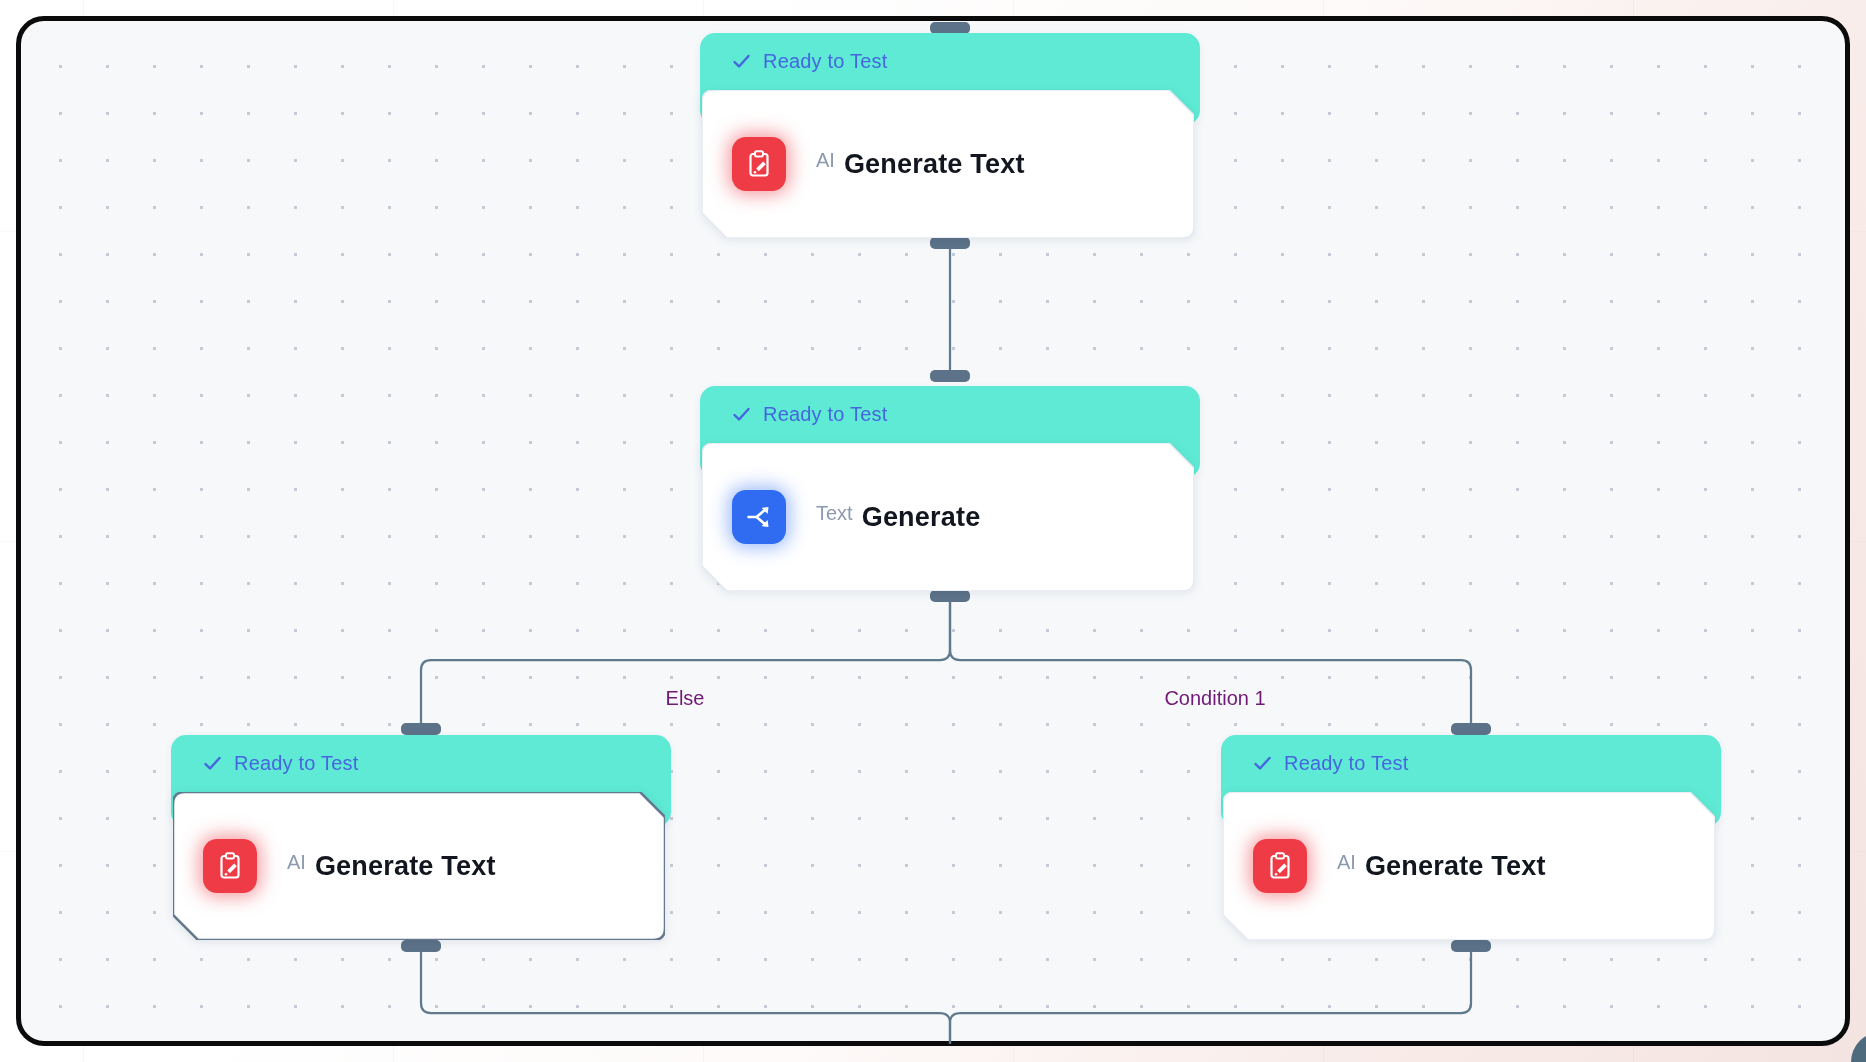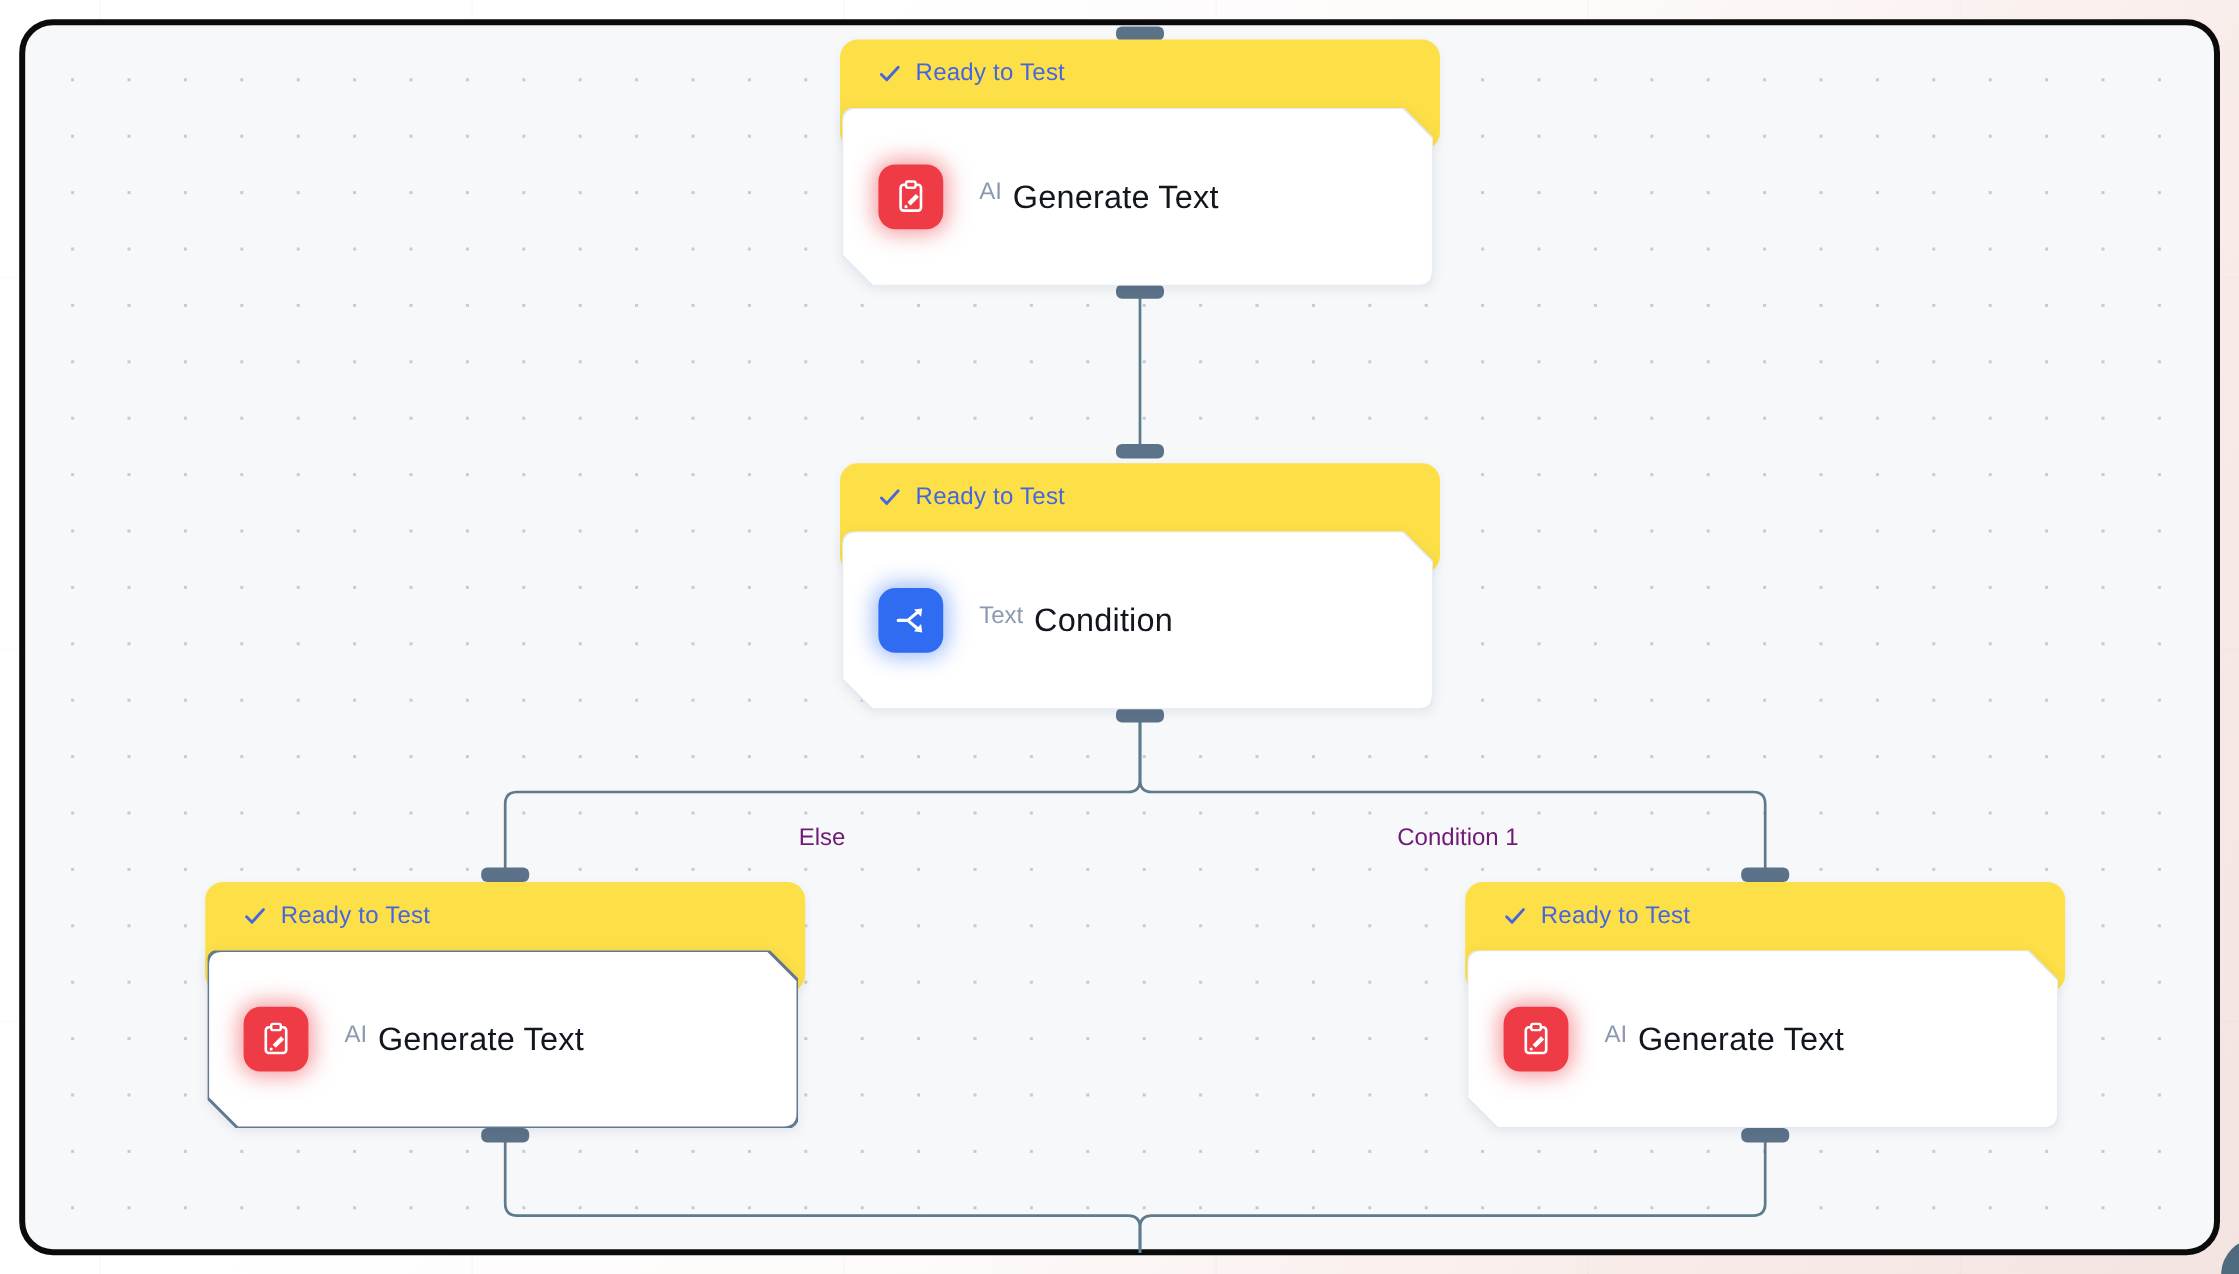--- a/index.html
+++ b/index.html
@@ -37,38 +37,38 @@
   svg.edges{position:absolute;inset:0;width:1866px;height:1062px;pointer-events:none;}
   svg.edges path{fill:none;stroke:#5f7a8c;stroke-width:2.25px;}
 
   
   .handle{position:absolute;width:40px;height:12px;background:#5c7288;border-radius:5px;}
 
   
   .node{position:absolute;width:500px;height:205px;}
   .band{
     position:absolute;left:0;top:0;right:0;height:92px;
-    background:#fde047;border-radius:15px;
+    background:#5eead4;border-radius:15px;
     box-shadow:0 2px 8px rgba(40,60,110,0.06);
     display:flex;align-items:flex-start;padding:0;
   }
   .band-inner{display:flex;align-items:center;gap:11px;height:57px;padding-left:31px;}
   .status{color:#4666df;font-size:20px;font-weight:500;letter-spacing:.2px;}
   .check{width:21px;height:21px;flex:0 0 auto;}
   .card{position:absolute;left:2px;top:57px;width:492px;height:148px;}
   .card-bg{position:absolute;inset:0;filter:drop-shadow(0 2px 5px rgba(30,45,80,0.10));}
   .card-bg path{fill:#ffffff;stroke:#e5e9f1;stroke-width:1.5px;}
   .node.selected .card-bg path{stroke:#64798f;stroke-width:2.5px;}
   .content{position:absolute;inset:0;display:flex;align-items:center;padding-left:30px;gap:30px;}
   .nicon{width:54px;height:54px;border-radius:14px;display:flex;align-items:center;justify-content:center;flex:0 0 auto;}
   .nicon.ai{background:#ee3b45;box-shadow:0 0 18px 4px rgba(238,59,69,0.50);}
   .nicon.flow{background:#2f6cf2;box-shadow:0 0 18px 4px rgba(47,108,242,0.45);}
   .meta{display:flex;flex-direction:row;gap:9px;}
   .kind{color:#8c9ab0;font-size:20px;font-weight:500;}
-  .title{color:#12161f;font-size:27px;font-weight:400;letter-spacing:.2px;}
+  .title{color:#12161f;font-size:27px;font-weight:700;letter-spacing:.2px;}
 
   
   .edge-label{position:absolute;color:#701a75;font-size:20px;text-align:center;line-height:28px;}
 </style>
 </head>
 <body>
 
 <div id="stage">
 
   <div class="corner-accent"></div>
@@ -143,21 +143,21 @@
       <div class="content">
         <div class="nicon flow">
           <svg width="30" height="30" viewBox="0 0 30 30">
             <path d="M4.5 15 H12.5 M12.5 15 L20.5 8.3 M12.5 15 L20.5 21.7" fill="none" stroke="#fff" stroke-width="2.6" stroke-linecap="round" stroke-linejoin="round"></path>
             <path d="M24.5 5 L17.6 5.9 L23.6 11.9 Z" fill="#fff"></path>
             <path d="M24.5 25 L17.6 24.1 L23.6 18.1 Z" fill="#fff"></path>
           </svg>
         </div>
         <div class="meta">
           <div class="kind">Text</div>
-          <div class="title">Condition</div>
+          <div class="title">Generate</div>
         </div>
       </div>
     </div>
   </div>
 
   <div class="edge-label" style="left:625px;top:684px;width:120px">Else</div>
   <div class="edge-label" style="left:1125px;top:684px;width:180px">Condition 1</div>
 
   <div class="node selected" style="left:171px;top:735px">
     <div class="band">

